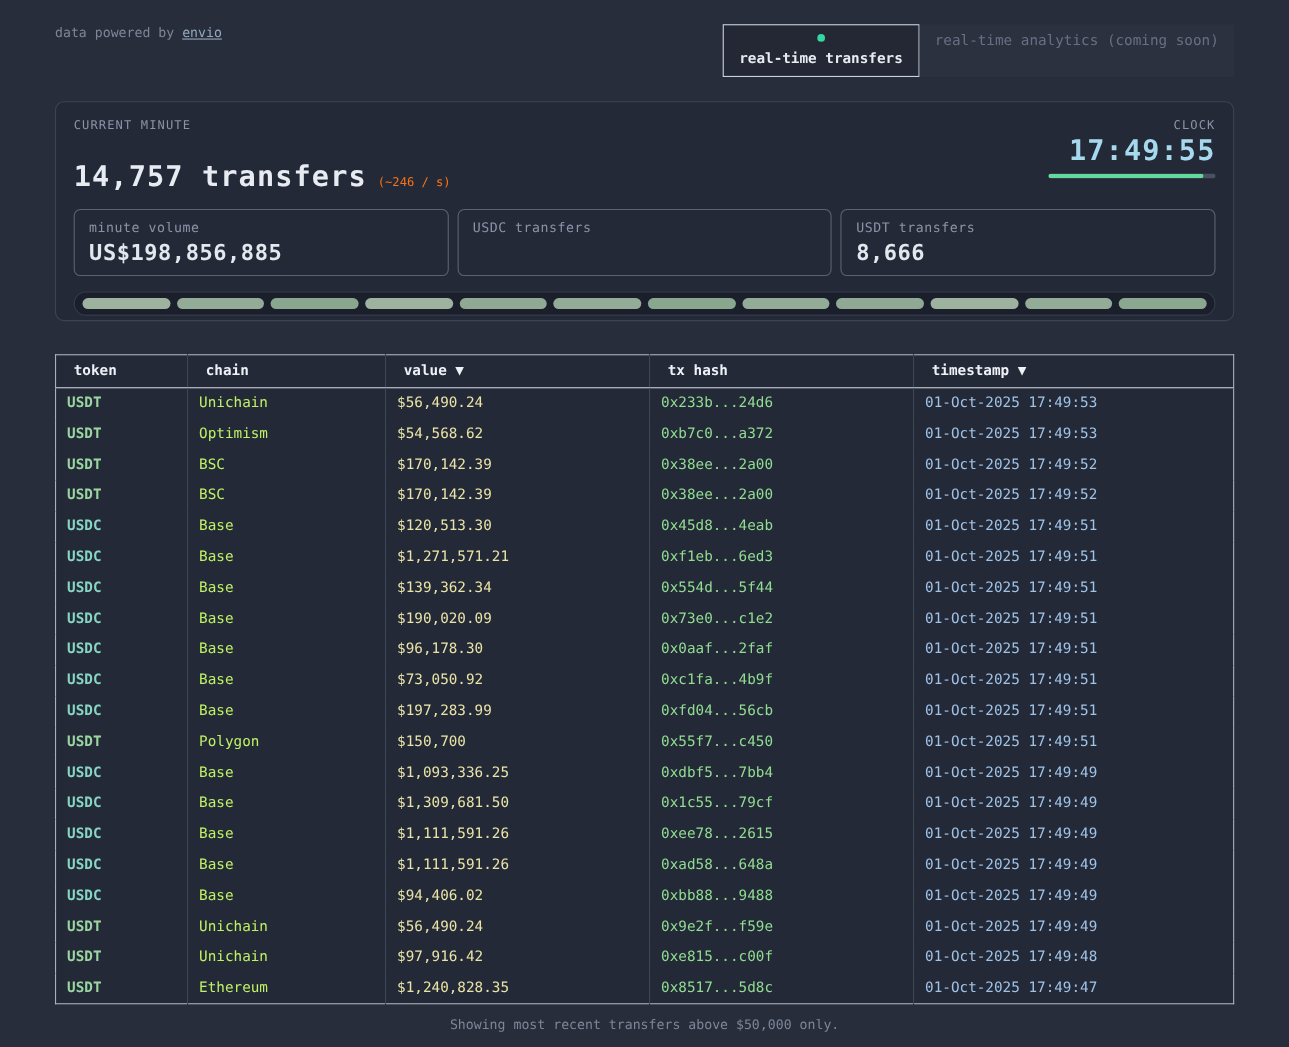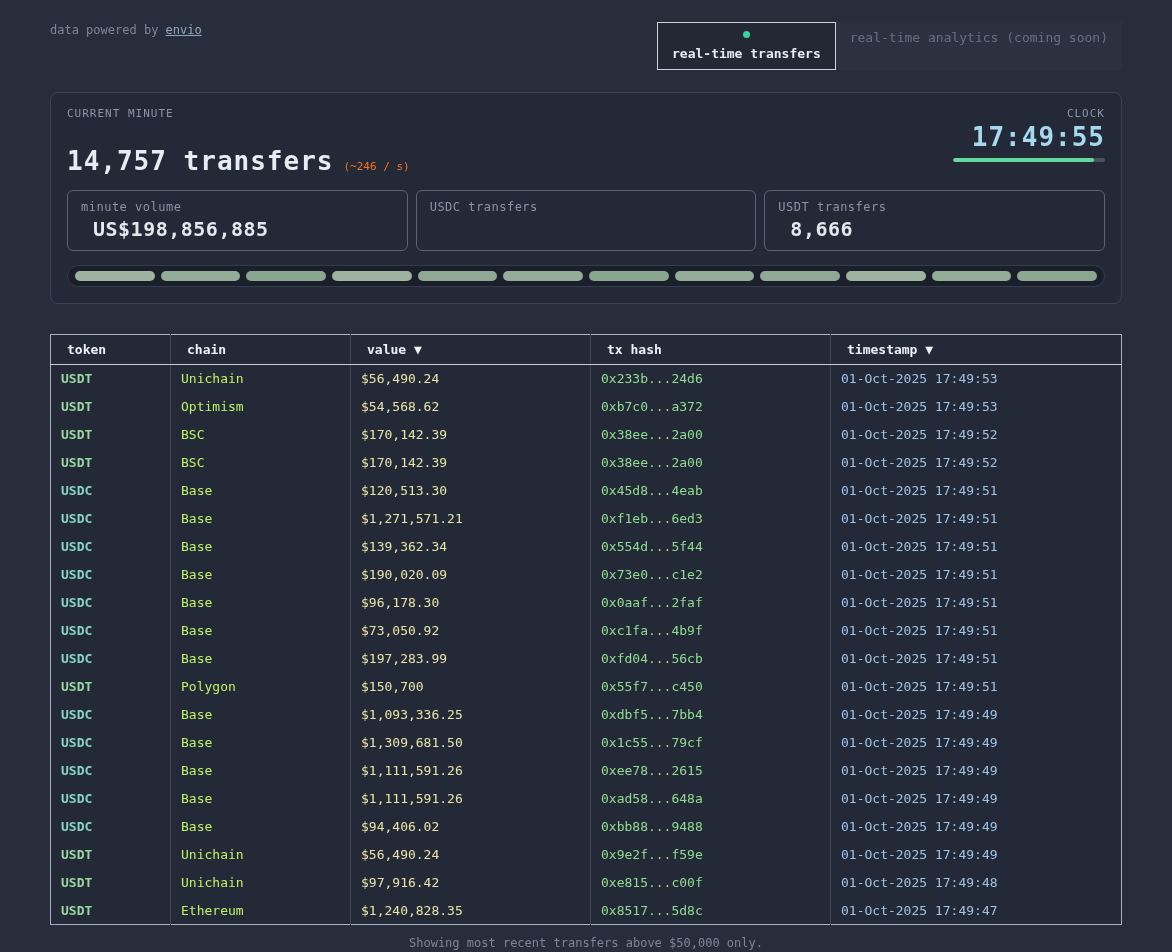--- a/index.html
+++ b/index.html
@@ -23,36 +23,36 @@
   .powered .link{color:#93a9bc;text-decoration:underline;cursor:pointer;}
   .tabs{display:flex;margin-top:8px;}
   .tab{font-size:13px;padding:8px 14px;display:flex;align-items:center;gap:8px;white-space:nowrap;flex-direction:column;}
   .tab.active{border:1px solid #ccd2de;background:#232834;color:#e8ecf2;font-weight:bold;}
   .tab.inactive{background:#2c3140;color:#677083;}
   .dot{width:7px;height:7px;border-radius:50%;background:var(--accent);display:inline-block;}
 
   
   .panel{
     margin-top:22px;border:1px solid #3c4356;border-radius:8px;
-    background:#242938;padding:14px 16px 16px;
+    background:#242938;padding:14px 16px 4px;
   }
   .panel-top{display:flex;justify-content:space-between;align-items:flex-start;}
   .small-label{font-size:11px;color:#8b94a6;letter-spacing:1px;}
   .count-line{display:flex;align-items:baseline;gap:10px;margin-top:6px;}
   .count{font-size:26px;font-weight:bold;letter-spacing:1px;margin-top:20px;}
   .rate{font-size:11px;font-weight:normal;color:#f97316;}
   .clock-box{text-align:right;}
   .clock{font-size:26px;font-weight:bold;color:var(--clock);letter-spacing:1px;margin-top:2px;}
   .clock-track{margin-top:6px;width:152px;height:4px;background:#4a5160;border-radius:2px;margin-left:auto;overflow:hidden;}
   .clock-fill{height:100%;background:#63d99c;border-radius:2px;}
 
   .cards{display:flex;gap:8px;margin-top:14px;}
   .card{flex:1;border:1px solid #5a6275;border-radius:6px;padding:9px 13px;background:transparent;}
   .card .small-label{letter-spacing:0.5px;font-size:12px;}
-  .card-value{font-size:20px;font-weight:bold;margin-top:3px;color:#e2e8ee;letter-spacing:0.5px;margin-left:12px;}
+  .card-value{font-size:20px;font-weight:bold;margin-top:3px;color:#e2e8ee;letter-spacing:0.5px;}
 
   .minute-bar{
     margin-top:14px;height:22px;background:#1a1f2b;border:1px solid #343b4a;
     border-radius:11px;display:flex;align-items:center;gap:6px;padding:0 7px;
   }
   .seg{flex:1;height:10px;border-radius:5px;}
 
   
   .tx-table{
     margin-top:30px;width:100%;border-collapse:collapse;

